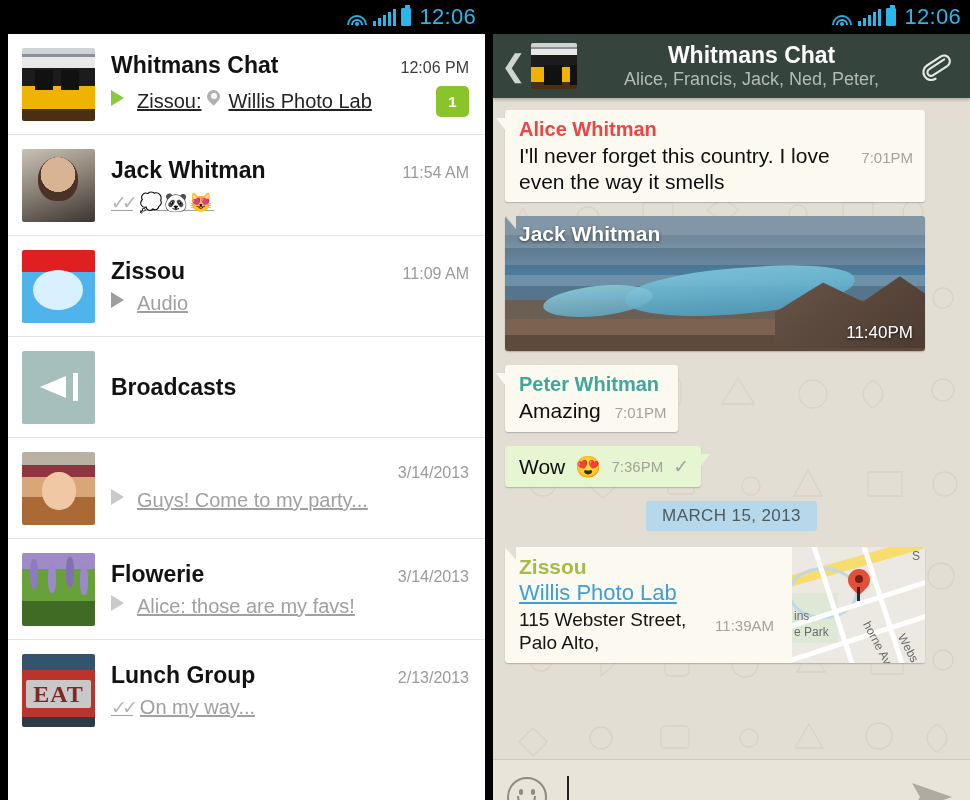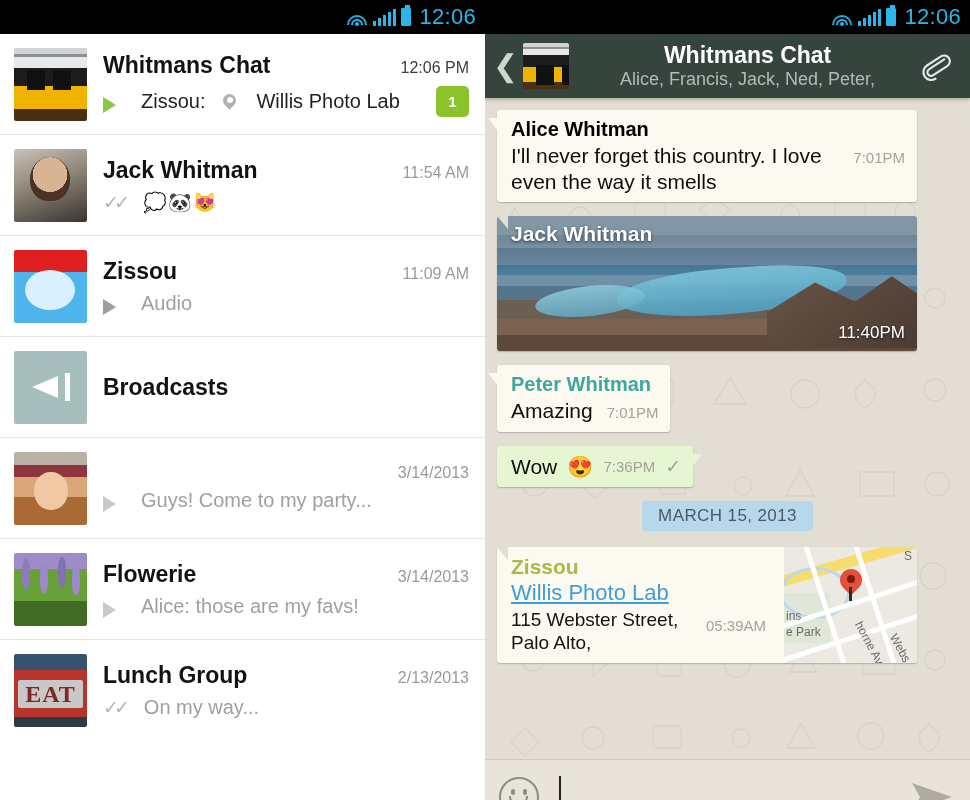--- a/index.html
+++ b/index.html
@@ -3,21 +3,21 @@
 <meta charset="utf-8">
 <style>
   * { margin:0; padding:0; box-sizing:border-box; }
   html,body { width:970px; height:800px; }
   body {
     font-family:"Liberation Sans", sans-serif;
     background:#000;
     overflow:hidden;
   }
   .screen { position:relative; width:970px; height:800px; display:flex; }
-  .panel { position:relative; width:498px; height:800px; overflow:hidden; }
+  .panel { position:relative; width:498px; height:800px; overflow:hidden;margin-left:8px; }
   .panel.left { background:#fff; }
   .panel.right { background:#e2ded3; }
 
   
   .statusbar {
     height:34px; background:#000; display:flex; align-items:center;
     justify-content:flex-end; padding-right:9px; gap:5px;
   }
   .sb-wifi { width:22px; height:17px; position:relative; }
   .sb-wifi i { position:absolute; left:50%; bottom:1px; transform:translateX(-50%);
@@ -68,21 +68,21 @@
     border-bottom:1px solid #e4e4e4; cursor:pointer; position:relative; }
   .chatrow:last-child { border-bottom:none; }
   .avatar { width:73px; height:73px; flex:0 0 auto; border-radius:2px; overflow:hidden;
     background:#ccc; position:relative; }
   .rowbody { flex:1; margin-left:16px; min-width:0; }
   .rowtop { display:flex; align-items:baseline; }
   .rowname { font-size:23px; color:#121212; font-weight:bold; white-space:nowrap; overflow:hidden; }
   .rowtime { margin-left:auto; font-size:16px; color:#9a9a9a; padding-left:10px; white-space:nowrap; }
   .rowtime.unreadtime { color:#3c3c3c; }
   .rowbot { display:flex; align-items:center; margin-top:7px; }
-  .rowmsg { font-size:20px; color:#a0a0a0; white-space:nowrap; overflow:hidden; display:flex; align-items:flex-end; gap:16px; }
+  .rowmsg { font-size:20px; color:#a0a0a0; white-space:nowrap; overflow:hidden; display:flex; align-items:flex-start; gap:4px;text-decoration:underline; }
   .rowmsg.dark { color:#232323; }
   .play { width:0; height:0; border-left:13px solid #9e9e9e; border-top:8px solid transparent;
     border-bottom:8px solid transparent; margin-right:9px; flex:0 0 auto; }
   .play.green { border-left-color:#8dc63f; }
   .ticks { color:#b5b5b5; font-size:19px; margin-right:3px; letter-spacing:-5px; }
   .pin { width:13px; height:19px; position:relative; display:inline-block; margin:0 4px 0 2px; flex:0 0 auto; }
   .pin:before { content:""; position:absolute; top:0; left:0; width:13px; height:13px; background:#b0b0b0; border-radius:50% 50% 50% 0; transform:rotate(-45deg); }
   .pin:after { content:""; position:absolute; top:3.5px; left:3.5px; width:6px; height:6px; background:#fff; border-radius:50%; }
   .badge { margin-left:auto; background:#8bc32a; color:#fff; font-size:15px;
     min-width:33px; height:31px; border-radius:5px; display:flex; align-items:center;
@@ -447,21 +447,21 @@
           <rect x="168" y="628" width="28" height="22" rx="4"></rect>
             <circle cx="256" cy="640" r="9"></circle>
           <path d="M316 626 l14 24 -28 0z"></path>
             <circle cx="386" cy="638" r="13"></circle>
           <path d="M444 626 q20 14 0 28 q-20-14 0-28z"></path>
         </g>
       </svg>
 
       <div class="msgrow">
         <div class="bubble">
-          <div class="sender" style="color:#000000">Alice Whitman</div>
+          <div class="sender" style="color:#ef4444">Alice Whitman</div>
           <div class="btext"><span class="btime inline-time">7:01PM</span><span>I'll never forget this country. I love even the way it smells</span></div>
         </div>
       </div>
 
       <div class="msgrow">
         <div class="photobubble">
           <div class="landscape">
             <div class="lake"></div>
               <div class="lake2"></div>
               <div class="ridge"></div>
@@ -491,21 +491,21 @@
 
       <div class="daydiv">
         <span class="daypill">MARCH 15, 2013</span>
       </div>
 
       <div class="msgrow">
         <div class="locbubble">
           <div class="loc-left">
             <div class="loc-name" style="color:#a8ba48">Zissou</div>
             <a class="loc-link">Willis Photo Lab</a>
-            <div class="loc-addr"><span class="loc-time">05:39AM</span><span>115 Webster Street, Palo Alto,</span></div>
+            <div class="loc-addr"><span class="loc-time">11:39AM</span><span>115 Webster Street, Palo Alto,</span></div>
           </div>
           <div class="loc-map">
             <span class="map-green"></span>
             <span class="map-road-y"></span>
             <span class="map-river"></span>
             <span class="map-road-w1"></span>
               <span class="map-road-w2"></span>
             <span class="map-road-v1"></span>
               <span class="map-road-v2"></span>
             <span class="map-pin">

